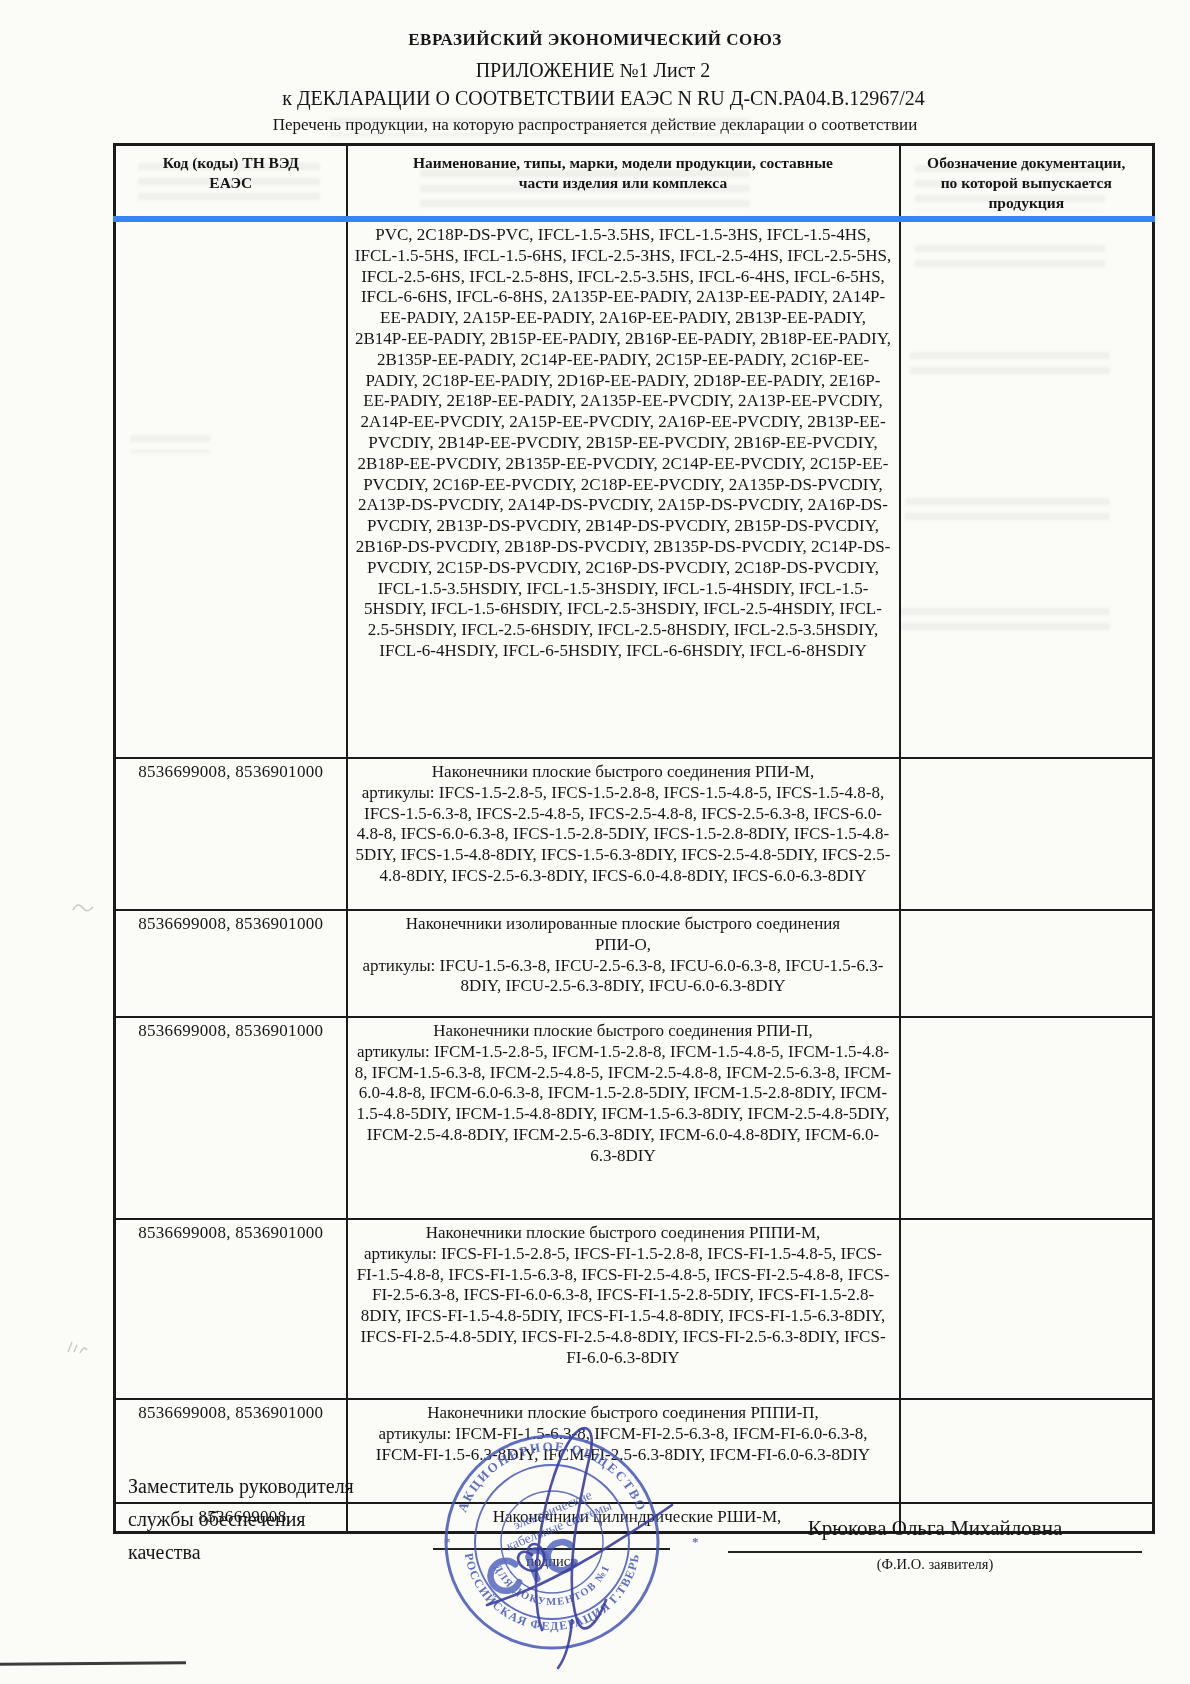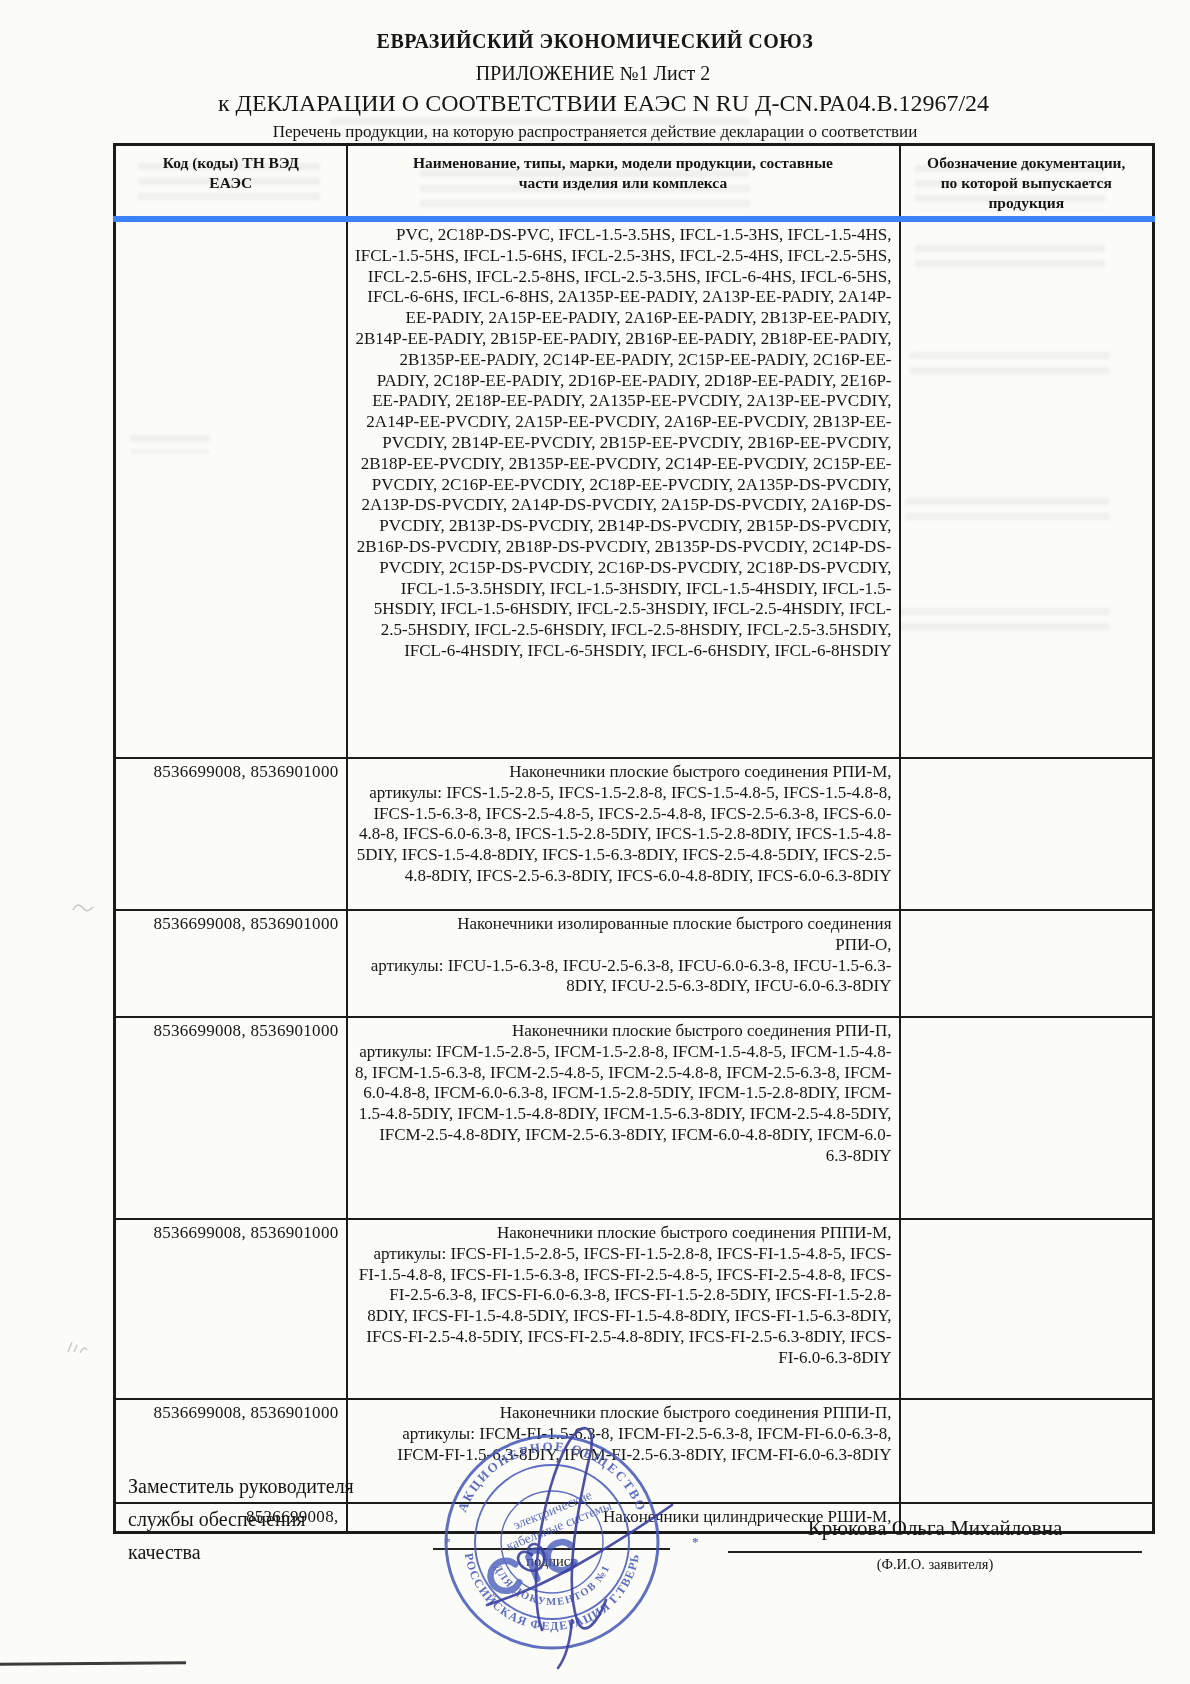--- a/index.html
+++ b/index.html
@@ -6,34 +6,34 @@
   body {
     width:1190px; height:1684px; position:relative; overflow:hidden;
     background:#fbfbf8;
     font-family:"Liberation Serif","DejaVu Serif",serif;
     color:#161616;
   }
   .page { position:absolute; inset:0; }
 
   
   .doc-header { padding-top:30px; text-align:center; }
-  .t1 { font-size:20px; font-weight:bold; letter-spacing:.5px; margin:0 0 9px 0; }
+  .t1 { font-size:17px; font-weight:bold; letter-spacing:.5px; margin:0 0 9px 0; }
   .t2 { font-size:20px; margin:0 4px 5px 0; }
-  .t3 { font-size:24px; margin:0 0 5px 17px; }
+  .t3 { font-size:20px; margin:0 0 5px 17px; }
   .t4 { font-size:17px; margin:0; }
 
   
   table.main {
     position:absolute; left:113px; top:143px;
     width:1039px; border-collapse:collapse; table-layout:fixed;
     background:transparent;
   }
   table.main td, table.main th {
     border:2px solid #1b1b1b; vertical-align:top; padding:3px 7px;
-    font-size:17px; line-height:20.8px; text-align:right; font-weight:normal;
+    font-size:17px; line-height:20.8px; text-align:center; font-weight:normal;
     overflow:hidden;
   }
   table.main { border:3px solid #1b1b1b; }
   col.c1 { width:232px; } col.c2 { width:553px; } col.c3 { width:254px; }
   tr.hdr th {
     font-weight:bold; text-align:center; font-size:15.5px; line-height:20px;
     height:58px; padding-top:7px; border-bottom:6px solid #3b82f6;
   }
   .pre { white-space:pre-line; }
   .code-cell { padding-left:9px; letter-spacing:.3px; }

